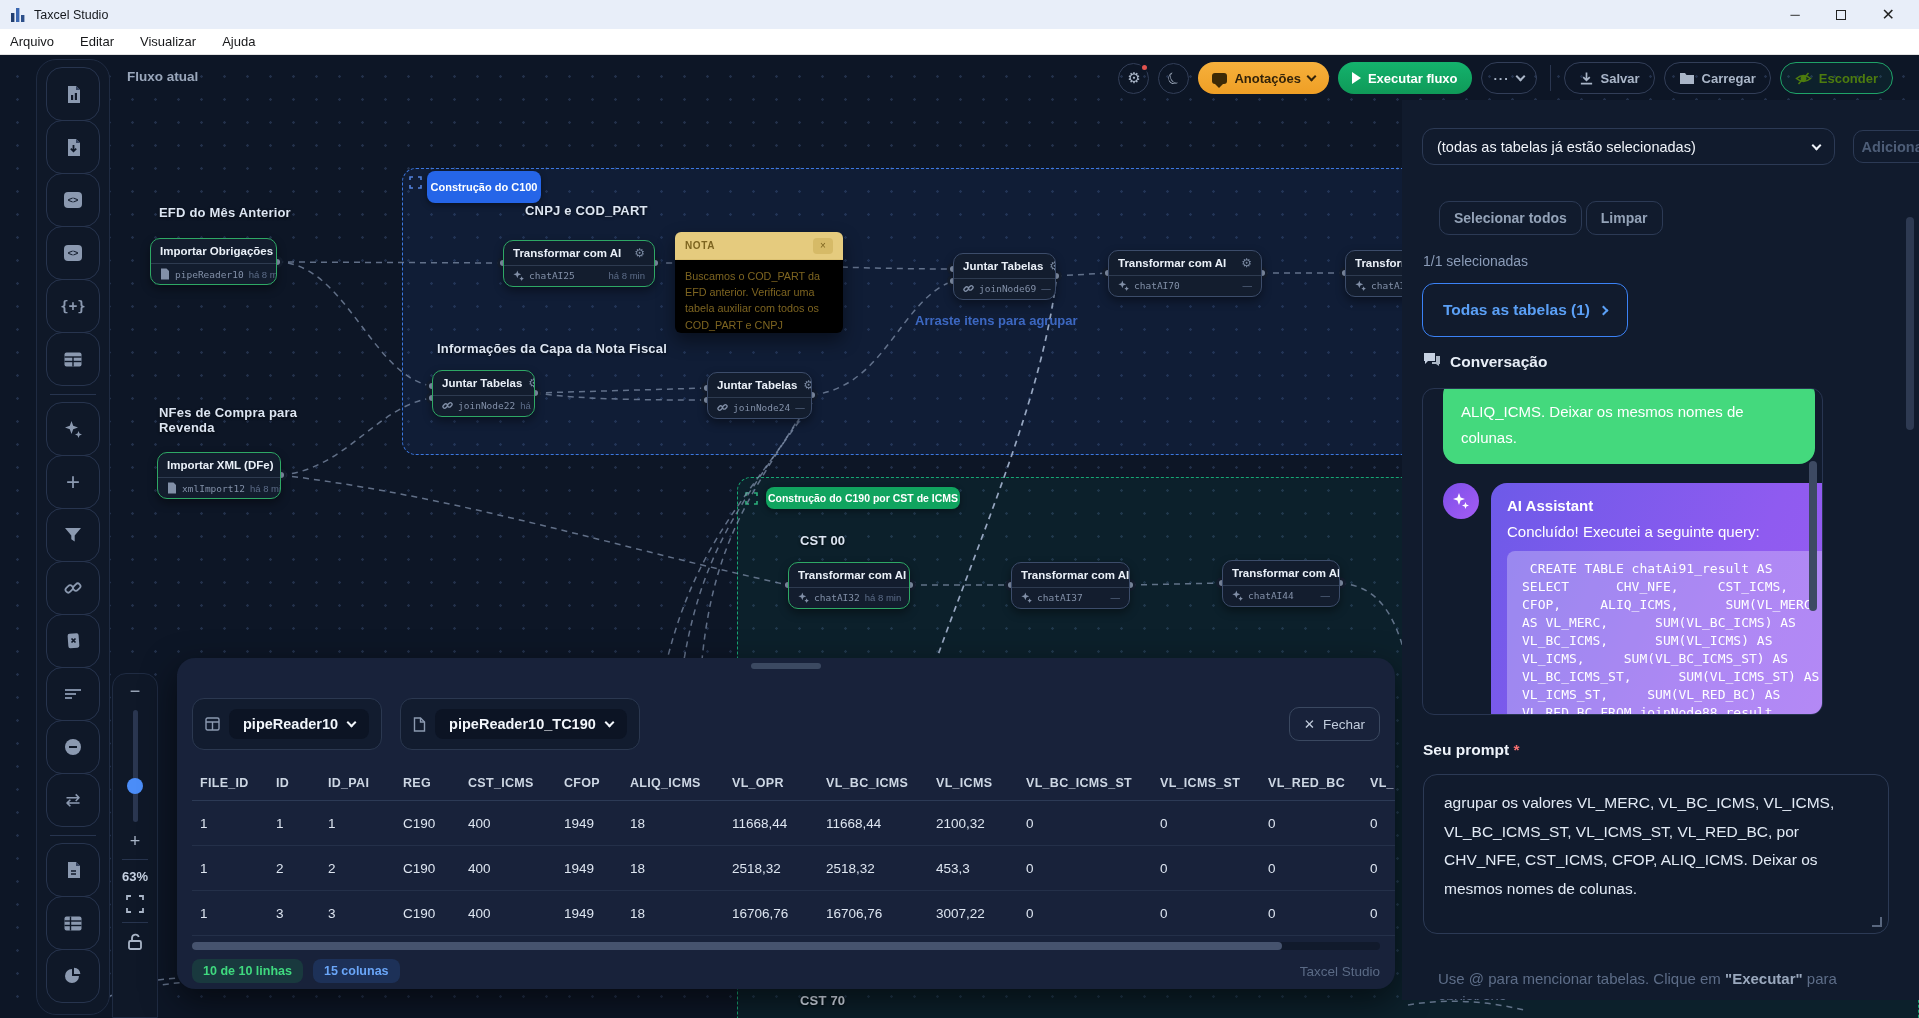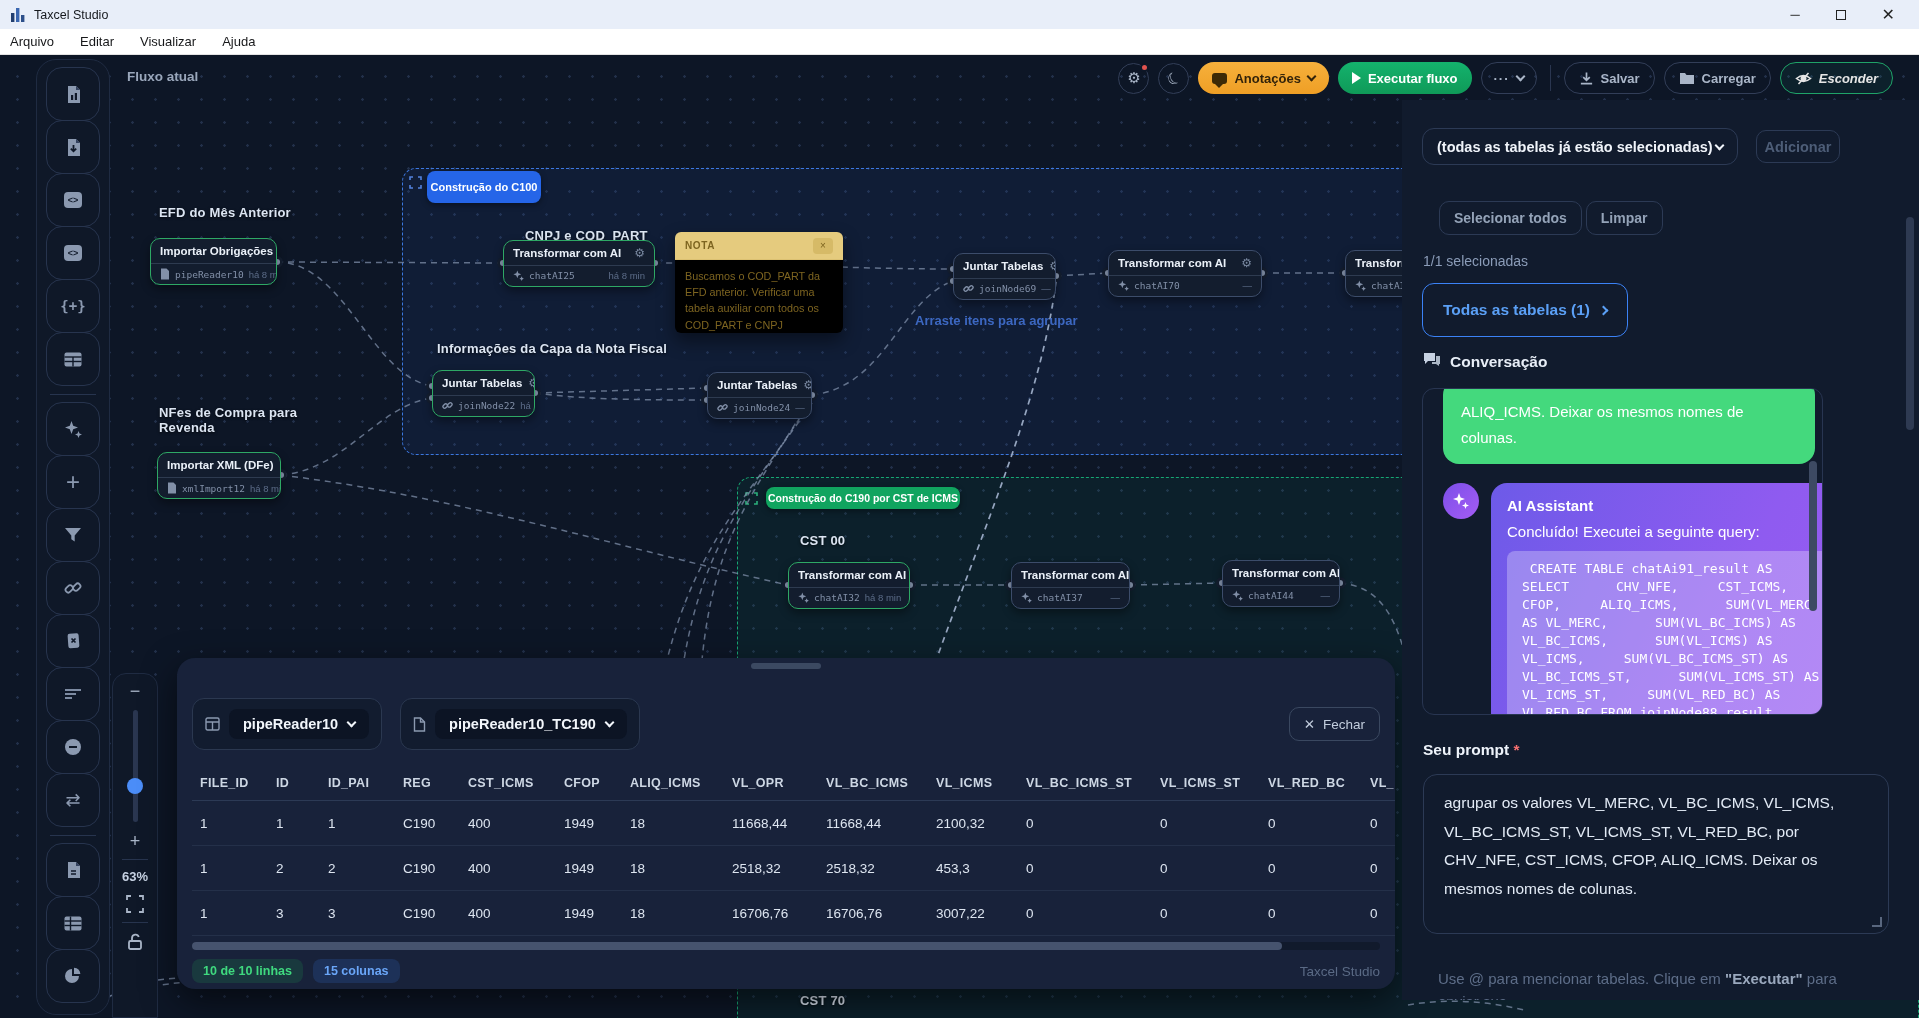--- a/index.html
+++ b/index.html
@@ -69,21 +69,21 @@
   .tb-right { position:absolute; right:26px; top:7px; display:flex; align-items:center; gap:9px; }
   .circle-btn { width:31px; height:31px; border-radius:50%; border:1px solid #323e58; color:#aab6c8;
                 display:flex; align-items:center; justify-content:center; position:relative; font-size:15px; }
   .red-dot { position:absolute; top:-1px; right:-1px; width:9px; height:9px; background:#e0524e;
              border-radius:50%; border:2px solid #0d1626; }
   .pill { height:32px; border-radius:16px; display:flex; align-items:center; gap:7px; padding:0 14px;
           font-size:13px; font-weight:bold; white-space:nowrap; }
   .pill.outline { border:1px solid #323e58; color:#aab6c8; }
   .pill.orange { background:linear-gradient(180deg,#f6b03c,#ef9f25); color:#33230a; }
   .pill.green-solid { background:linear-gradient(180deg,#14b26d,#0f9a58); color:#fff; }
-  .pill.green-outline { border:1.5px solid #1fa368; color:#e5e5e5; background:rgba(16,185,129,.07);font-style:italic; }
+  .pill.green-outline { border:1.5px solid #1fa368; color:#4d7c0f; background:rgba(16,185,129,.07); }
   .chev { width:7px; height:7px; border-right:2px solid currentColor; border-bottom:2px solid currentColor;
           transform:rotate(45deg); margin-top:-3px; display:inline-block; }
   .chev.right { transform:rotate(-45deg); margin-top:0; }
   .play-tri { width:0; height:0; border-left:9px solid #fff; border-top:6px solid transparent;
               border-bottom:6px solid transparent; }
   .bubble-ic { position:relative; width:15px; height:11px; background:currentColor; border-radius:3px; }
   .bubble-ic::after { content:""; position:absolute; left:3px; bottom:-4px; border-left:4px solid transparent;
                       border-right:4px solid transparent; border-top:4px solid currentColor; }
   .tb-divider { width:1px; height:26px; background:#2a3650; margin:0 4px; }
 
@@ -131,22 +131,22 @@
   .t-foot { display:flex; align-items:center; margin-top:9px; gap:10px; }
   .badge { font-size:12.5px; font-weight:bold; border-radius:8px; padding:5px 11px; }
   .badge.greenb { color:#3fd97f; background:rgba(34,197,94,.14); }
   .badge.blueb { color:#6aa6f8; background:rgba(59,130,246,.16); }
   .t-brand { margin-left:auto; color:#5a6a85; font-size:13.5px; }
 
   
   .rpanel { position:absolute; z-index:11; left:1402px; top:45px; width:517px; height:900px;
             background:#111b2d; overflow:hidden; }
   .rp-row1 { position:absolute; left:20px; top:28px; display:flex; gap:18px; }
-  .rp-dd { width:316px; height:37px; border:1px solid #2c3a55; border-radius:12px; display:flex;
-           align-items:center; padding:0 14px; color:#f0f4fa; font-weight:bold; font-size:14.5px; }
+  .rp-dd { width:413px; height:37px; border:1px solid #2c3a55; border-radius:12px; display:flex;
+           align-items:center; padding:0 14px; color:#f0f4fa; font-weight:normal; font-size:14.5px; }
   .rp-dd .chev { margin-left:auto; }
   .rp-add { width:84px; height:33px; margin-top:2px; border:1px solid #2c3a55; border-radius:10px;
             color:#4d5d77; font-weight:bold; font-size:14.5px; display:flex; align-items:center; justify-content:center; }
   .rp-row2 { position:absolute; left:21px; top:101px; display:flex; gap:4px;margin-left:16px; }
   .rp-btn { border:1px solid #2c3a55; border-radius:10px; color:#94a3b8; font-weight:bold; font-size:14px;
             padding:8px 14px; }
   .rp-count { position:absolute; left:21px; top:153px; color:#8b9cb8; font-size:14px; }
   .rp-alltables { position:absolute; left:20px; top:183px; width:206px; height:54px; border:1.6px solid #3b82f6;
                   border-radius:12px; color:#5ba0f6; font-weight:bold; font-size:15.5px; display:flex;
                   align-items:center; justify-content:center; gap:10px; }
@@ -262,21 +262,21 @@
       <circle class="port" cx="788" cy="530" r="4.5"></circle>
         <circle class="port" cx="910" cy="530" r="4.5"></circle>
       <circle class="port" cx="1011" cy="530" r="4.5"></circle>
         <circle class="port" cx="1130" cy="530" r="4.5"></circle>
       <circle class="port" cx="1222" cy="528" r="4.5"></circle>
         <circle class="port" cx="1340" cy="528" r="4.5"></circle>
     </g>
   </svg>
 
   <div class="cheading" style="left:159px; top:150px;">EFD do Mês Anterior</div>
-  <div class="cheading" style="left:525px; top:173px;">CNPJ e COD_PART</div>
+  <div class="cheading" style="left:525px; top:148px;">CNPJ e COD_PART</div>
   <div class="cheading" style="left:437px; top:286px;">Informações da Capa da Nota Fiscal</div>
   <div class="cheading" style="left:159px; top:350px;">NFes de Compra para
 Revenda</div>
   <div class="cheading" style="left:800px; top:478px;">CST 00</div>
   <div class="cheading" style="left:800px; top:938px;">CST 70</div>
 
   <div id="nodes">
       <div class="node green" style="left: 150px; top: 183px; width: 127px;">
         <div class="n-title">
           <span class="n-name">Importar Obrigações</span>

